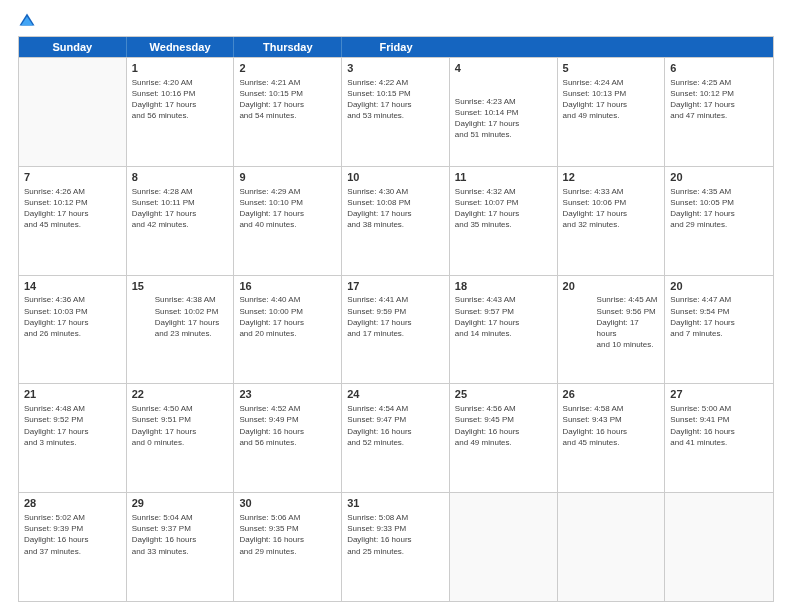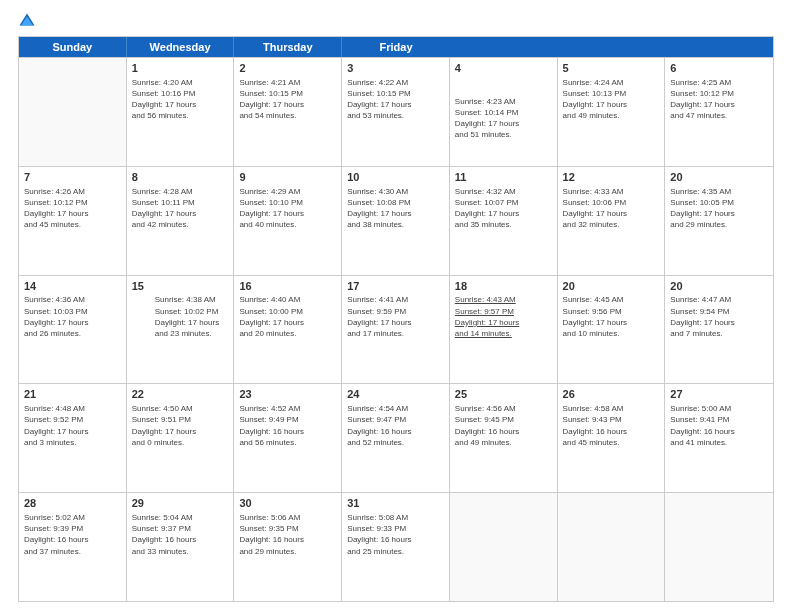--- a/index.html
+++ b/index.html
@@ -264,28 +264,28 @@
           </div>
           <div class="cal-cell">
             <span class="day-num">17</span>
             <div class="info" style="white-space: pre-line;">Sunrise: 4:41 AM
 Sunset: 9:59 PM
 Daylight: 17 hours
 and 17 minutes.</div>
           </div>
           <div class="cal-cell">
             <span class="day-num">18</span>
-            <div class="info" style="white-space: pre-line; text-decoration: underline;">Sunrise: 4:43 AM
+            <div class="info" style="white-space: pre-line;">Sunrise: 4:43 AM
 Sunset: 9:57 PM
 Daylight: 17 hours
 and 14 minutes.</div>
           </div>
           <div class="cal-cell">
             <span class="day-num">20</span>
-            <div class="info" style="white-space: pre-line;">Sunrise: 4:45 AM
+            <div class="info" style="white-space: pre-line; margin-left: 34px;">Sunrise: 4:45 AM
 Sunset: 9:56 PM
 Daylight: 17 hours
 and 10 minutes.</div>
           </div>
           <div class="cal-cell">
             <span class="day-num">20</span>
             <div class="info" style="white-space: pre-line;">Sunrise: 4:47 AM
 Sunset: 9:54 PM
 Daylight: 17 hours
 and 7 minutes.</div>

